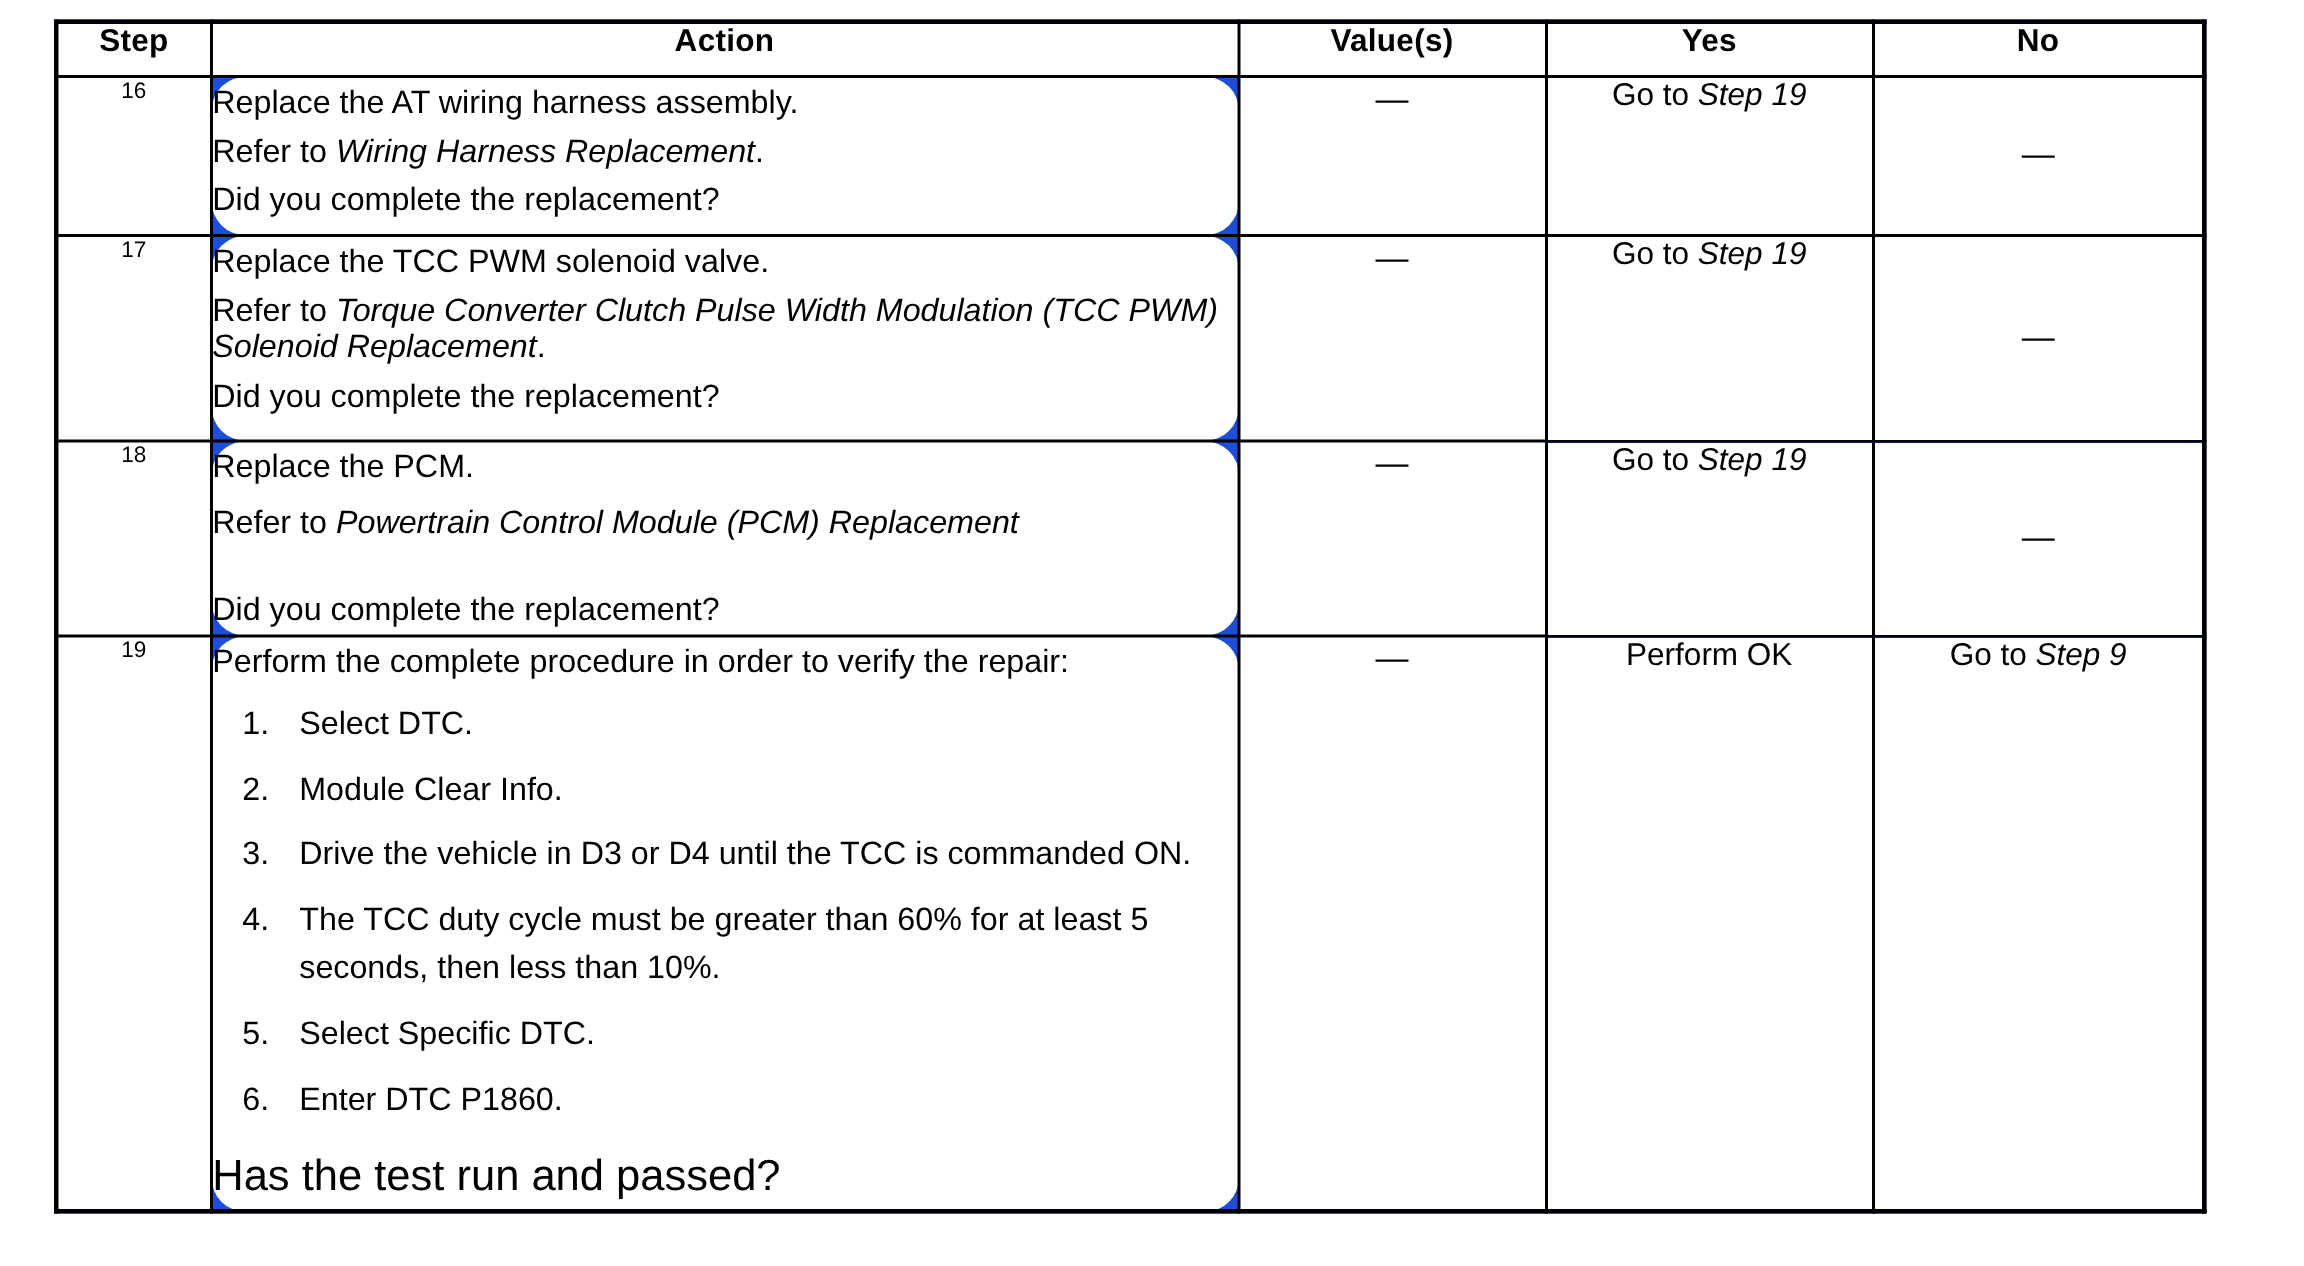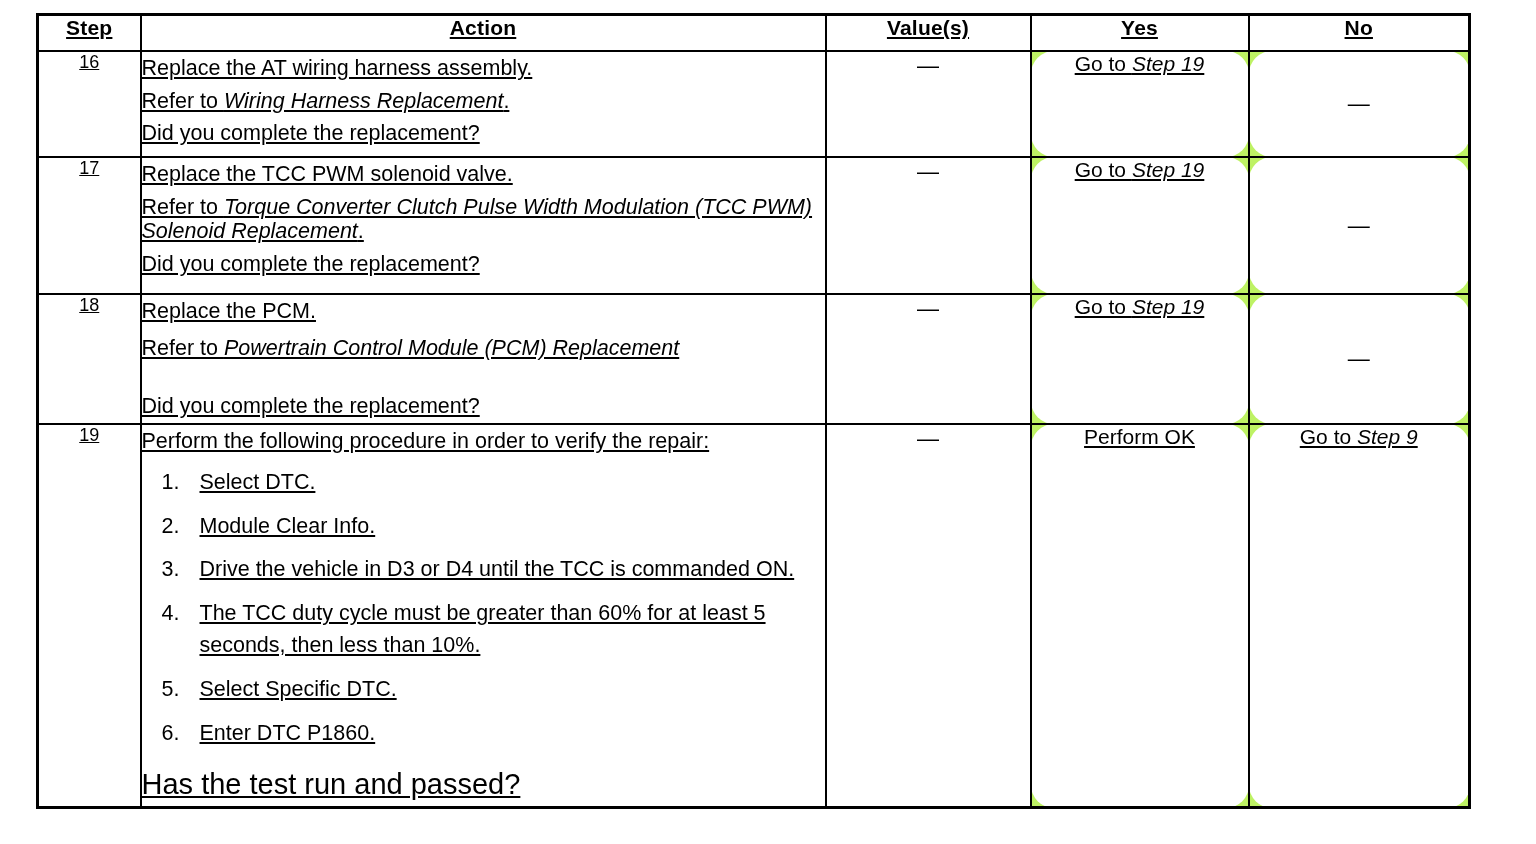--- a/index.html
+++ b/index.html
@@ -24,22 +24,21 @@
   }
 
   
   table.diag {
     position: absolute;
     left: 36px;
     top: 13px;
     width: 1432px;
     border-collapse: collapse;
     table-layout: fixed;
-    background: #bef264;
-    text-decoration: underline;
+    background: #1d4ed8;
   }
 
   table.diag td, table.diag th {
     border: 2px solid #000000;
     padding: 0;
     vertical-align: top;
     background: #ffffff;
   }
 
   
@@ -61,40 +60,40 @@
     font-weight: bold;
     font-size: 21px;
     letter-spacing: 0.2px;
     border-bottom-width: 3px;
   }
 
   
   td.step {
     text-align: center;
     vertical-align: middle;
-    font-size: 18px;
+    font-size: 15px;
     font-weight: normal;
   }
   td.action {
     padding: 7px 10px 7px 14px;
     font-size: 21.5px;
     line-height: 1.52;
+    border-radius: 23px;
   }
   td.value {
     text-align: center;
     vertical-align: middle;
     font-size: 22px;
   }
   td.yes, td.no {
     text-align: center;
     vertical-align: bottom;
     font-size: 21px;
     padding-bottom: 6px;
     position: relative;
-    border-radius: 23px;
   }
   td.yes.mid, td.no.mid {
     vertical-align: middle;
     padding-bottom: 0;
   }
 
   .dash {
     display: inline-block;
     font-size: 22px;
     line-height: 1;
@@ -212,21 +211,21 @@
           <span>Go to </span><em class="ref">Step 19</em>
         </td>
         <td class="no mid">
           <span class="dash">—</span>
         </td>
       </tr>
 
       <tr style="height:364px;">
         <td class="step">19</td>
         <td class="action">
-          <span class="line">Perform the following procedure in order to verify the repair:</span>
+          <span class="line">Perform the complete procedure in order to verify the repair:</span>
           <ol class="proc">
             <li>
               <span class="num">1.</span>
               <span>Select DTC.</span>
             </li>
             <li>
               <span class="num">2.</span>
               <span>Module Clear Info.</span>
             </li>
             <li>

